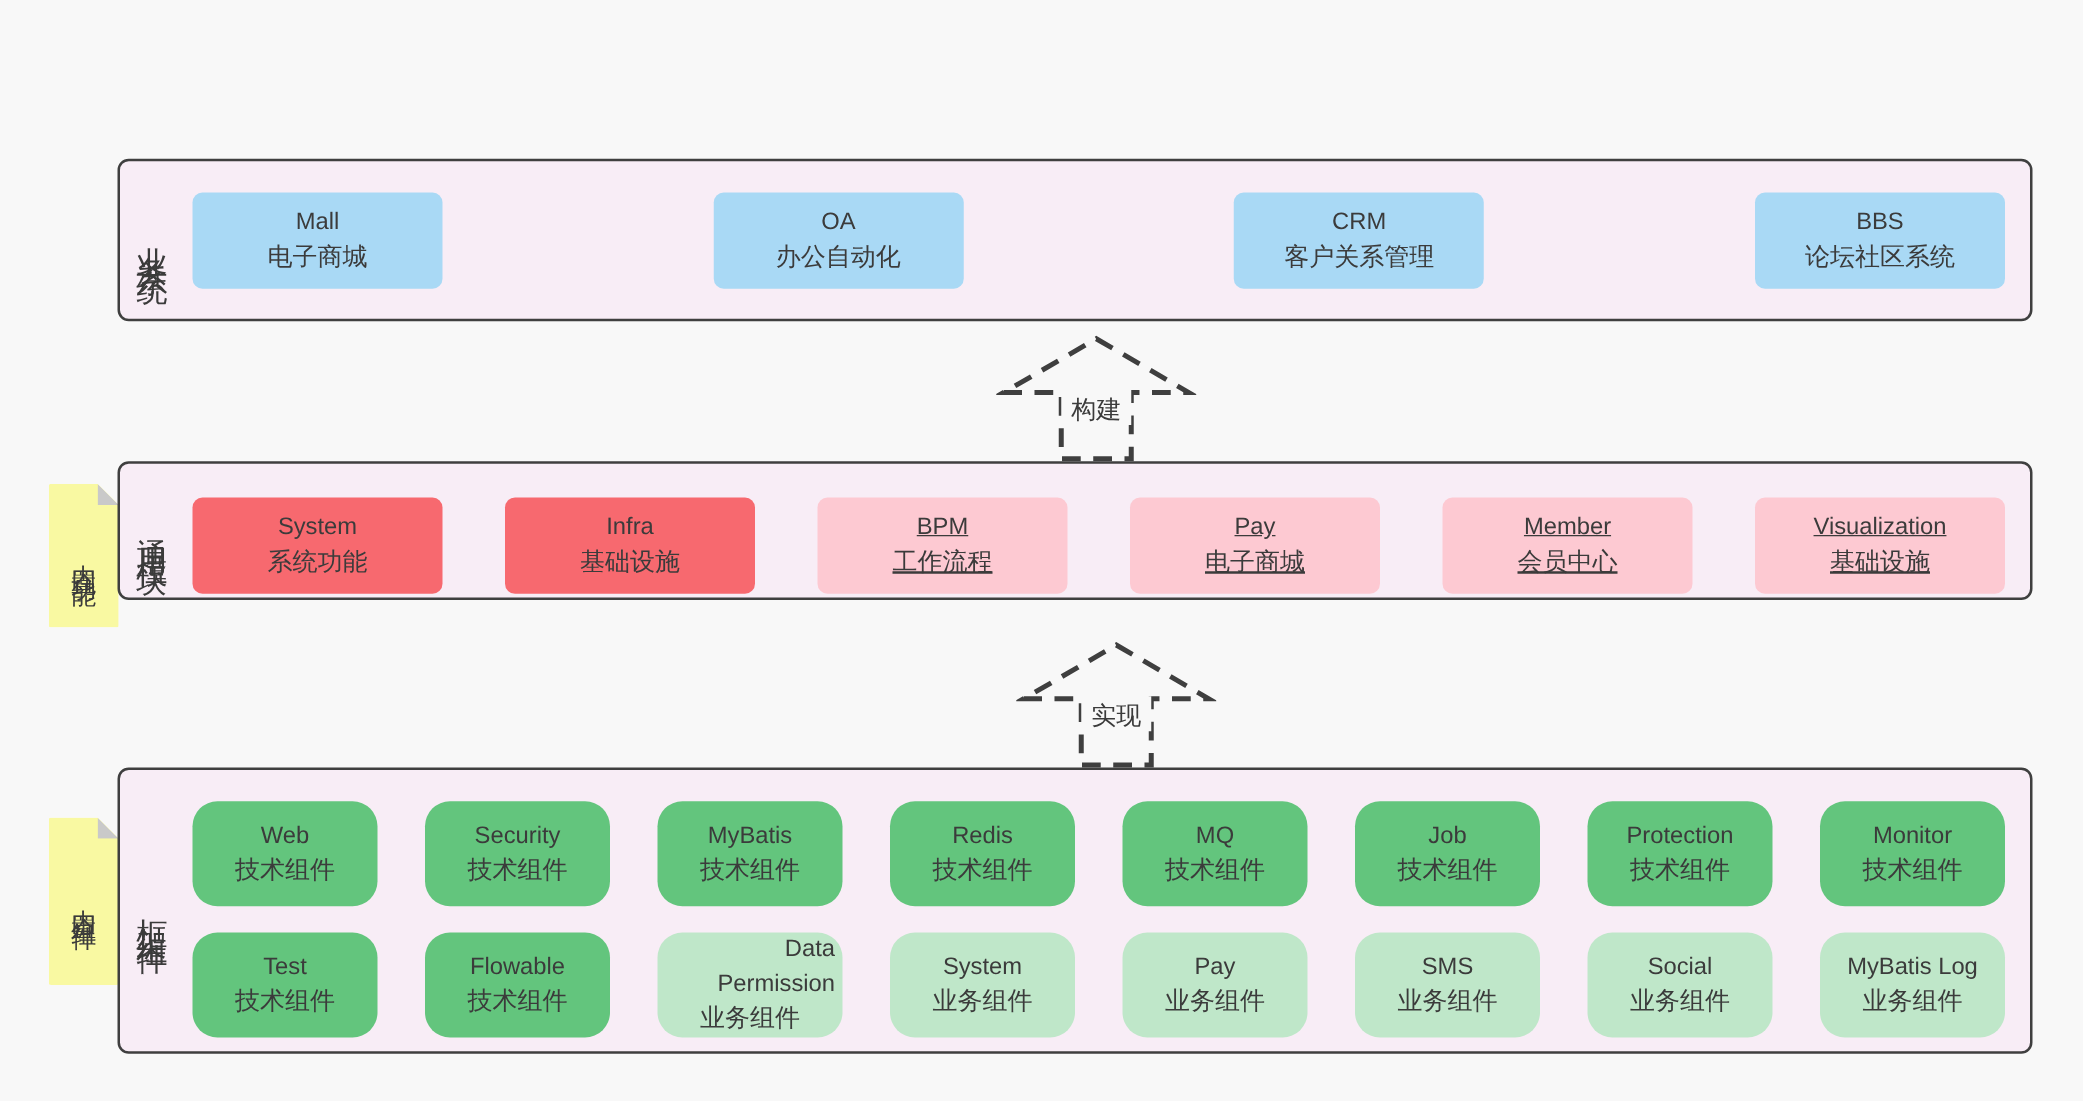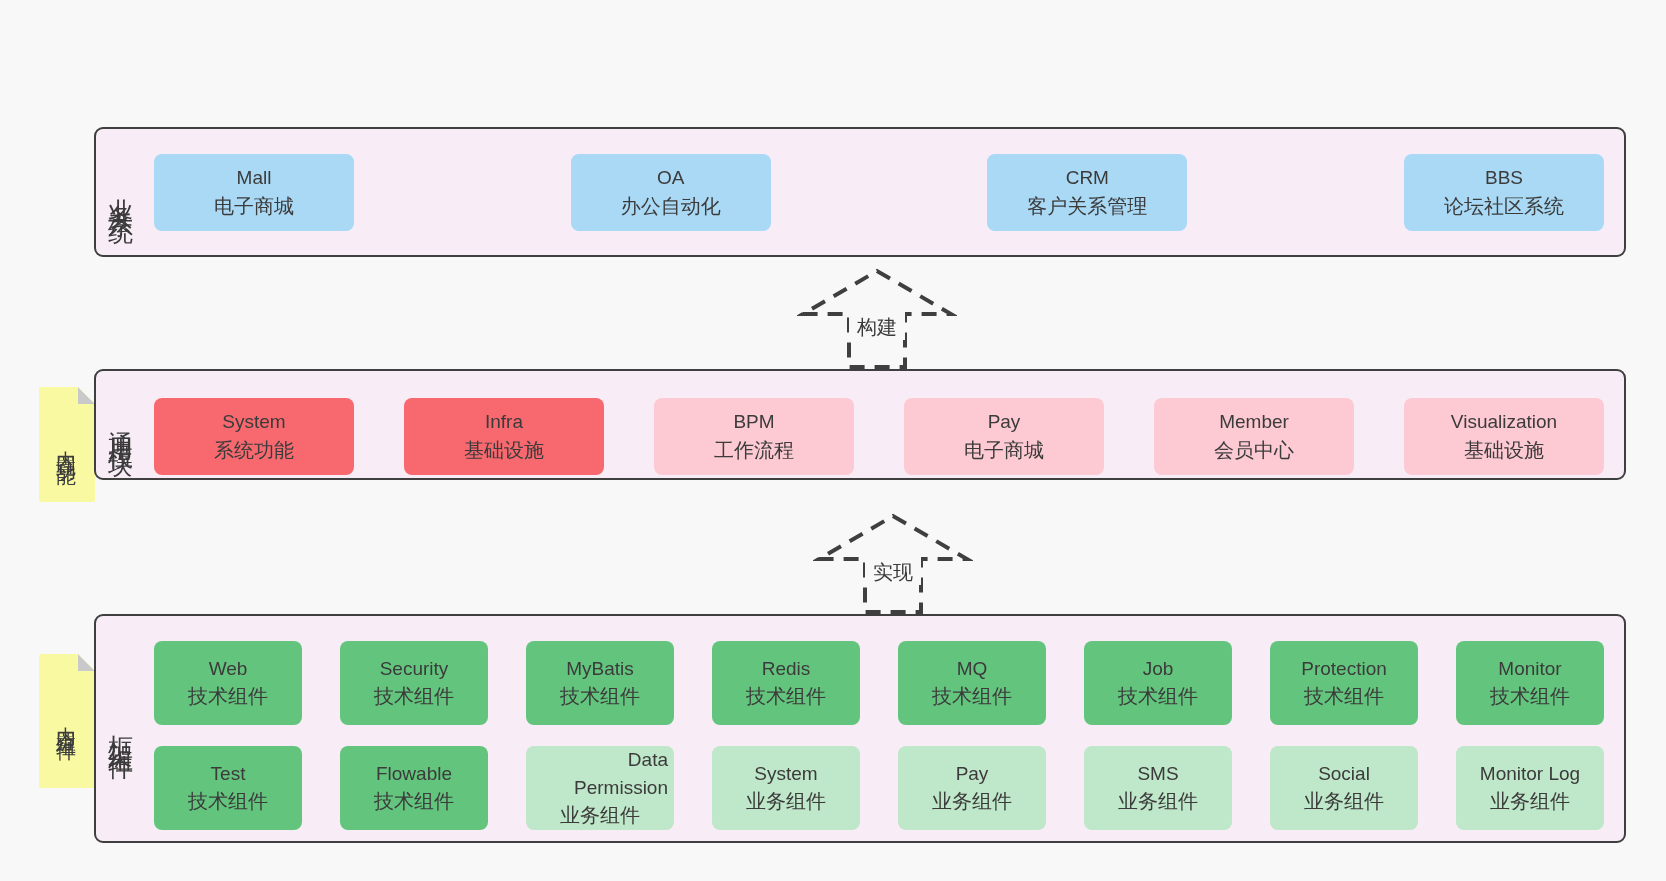--- a/index.html
+++ b/index.html
@@ -56,27 +56,27 @@
   .box {
     border-radius:8px;
     display:flex; flex-direction:column;
     align-items:center; justify-content:center;
     text-align:right;
     line-height:1.45;
     box-sizing:border-box;
     padding:4px 6px;
   }
   .row6 .box { width:200px; height:77px; }
-  .row8 .box { width:148px; height:84px; }
+  .row8 .box { width:148px; height:84px;border-radius:20px; }
   .box-name { font-size:19px; }
   .box-desc { font-size:20px; }
 
   .blue   { background:#a9d9f5; }
   .red    { background:#f7696f; }
-  .pink   { background:#fdc9d2; }
+  .pink   { background:#fdc9d2;text-decoration:underline; }
   .green  { background:#63c57d; }
   .lgreen { background:#bfe7c9; }
 
   
   .sticky {
     position:absolute;
     left:39px; width:56px;
     background:#f9f9a2;
     clip-path:polygon(0 0, calc(100% - 17px) 0, 100% 17px, 100% 100%, 0 100%);
     display:flex; align-items:center; justify-content:center;
@@ -243,18 +243,18 @@
       </div>
       <div class="box lgreen">
         <div class="box-name">SMS</div>
         <div class="box-desc">业务组件</div>
       </div>
       <div class="box lgreen">
         <div class="box-name">Social</div>
         <div class="box-desc">业务组件</div>
       </div>
       <div class="box lgreen">
-        <div class="box-name">Monitor Log</div>
+        <div class="box-name">MyBatis Log</div>
         <div class="box-desc">业务组件</div>
       </div>
     </div>
   </div>
 </div>
 
 </body></html>

